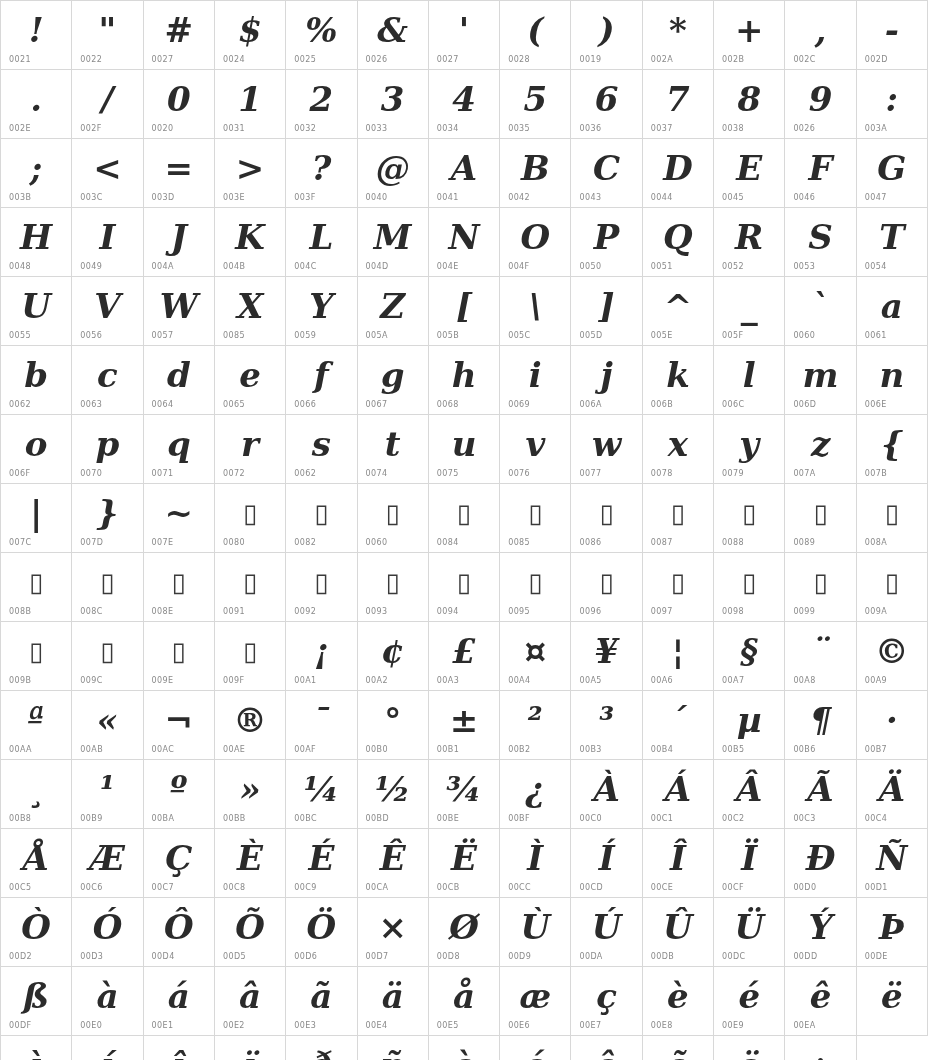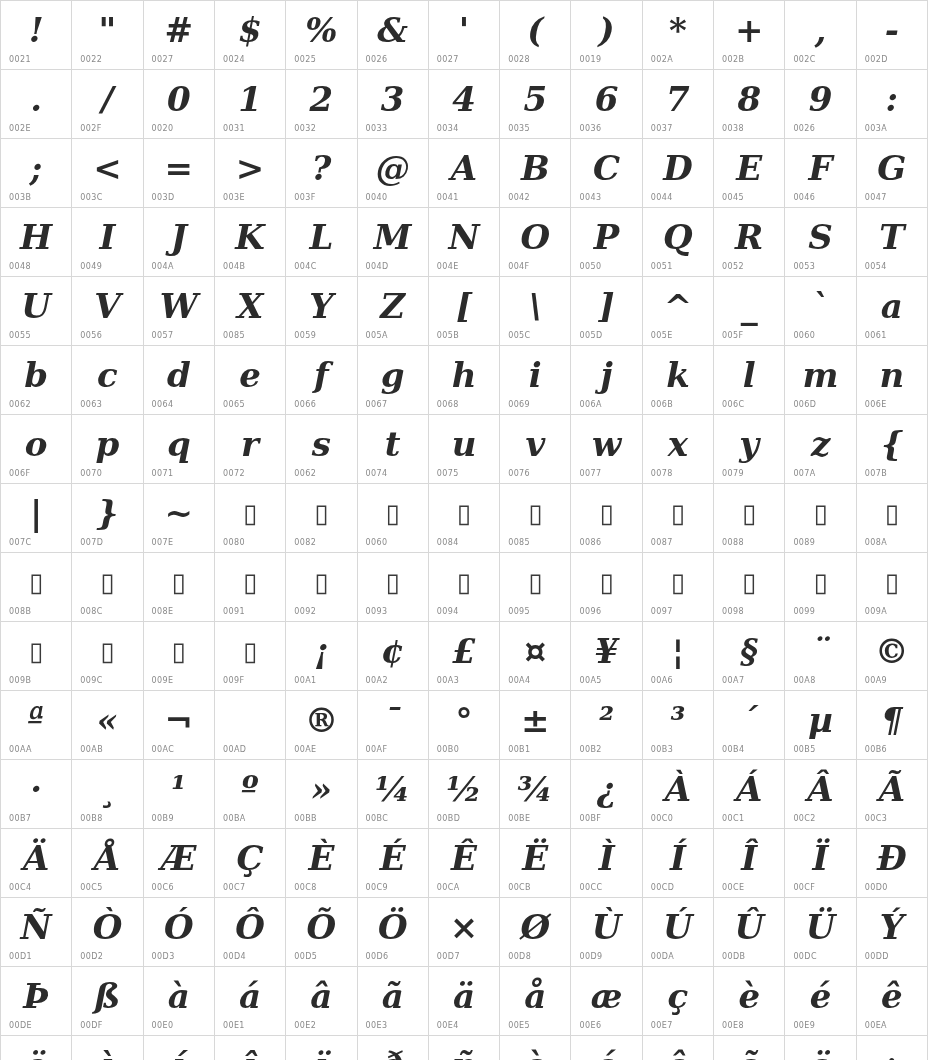--- a/index.html
+++ b/index.html
@@ -589,24 +589,20 @@
     </div>
     <div class="cell">
       <div class="glyph">«</div>
       <div class="code">00AB</div>
     </div>
     <div class="cell">
       <div class="glyph">¬</div>
       <div class="code">00AC</div>
     </div>
     <div class="cell">
-      <div class="glyph">­</div>
-      <div class="code">00AD</div>
-    </div>
-    <div class="cell">
       <div class="glyph">®</div>
       <div class="code">00AE</div>
     </div>
     <div class="cell">
       <div class="glyph">¯</div>
       <div class="code">00AF</div>
     </div>
     <div class="cell">
       <div class="glyph">°</div>
       <div class="code">00B0</div>

